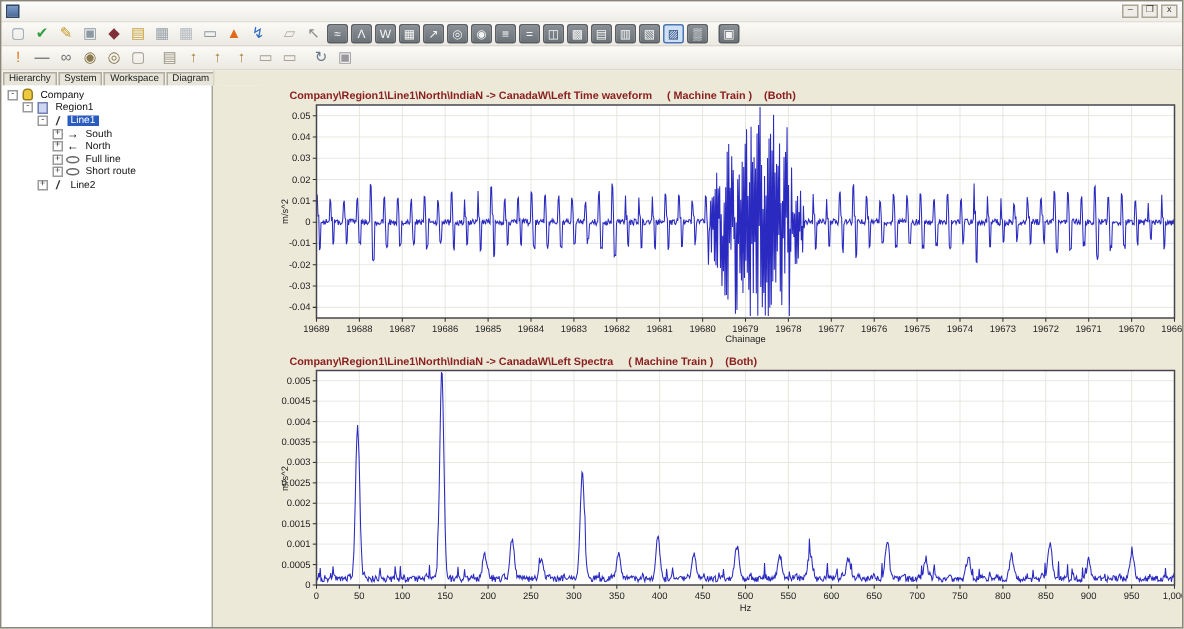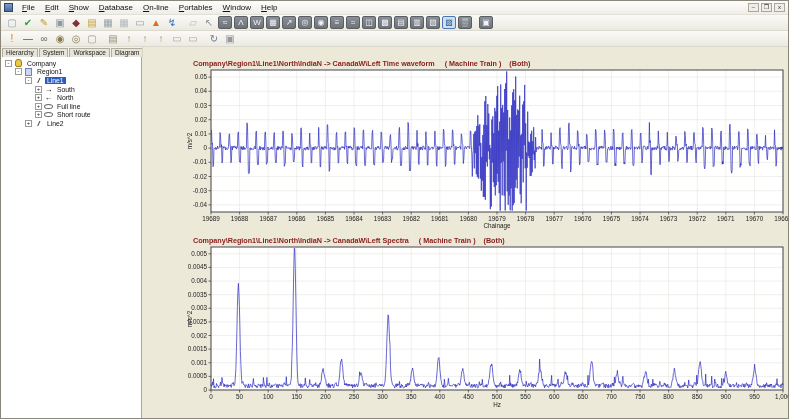--- a/index.html
+++ b/index.html
@@ -45,30 +45,20 @@
   .c-title{font-size:7.2px;font-weight:bold;fill:#8b2020}
   .c-xlabel,.c-ylabel{font-size:6.3px;fill:#222}
 </style>
 </head>
 <body>
 
 <div class="window">
 
   <div class="menubar">
     <div class="app-icon"></div>
-    <div id="menu-items" style="display:flex">
-        <div class="menu-item"><u>F</u>ile</div>
-        <div class="menu-item"><u>E</u>dit</div>
-        <div class="menu-item"><u>S</u>how</div>
-        <div class="menu-item"><u>D</u>atabase</div>
-        <div class="menu-item"><u>O</u>n-line</div>
-        <div class="menu-item"><u>P</u>ortables</div>
-        <div class="menu-item"><u>W</u>indow</div>
-        <div class="menu-item"><u>H</u>elp</div>
-      </div>
     <div class="win-controls">
         <div class="win-btn">–</div>
         <div class="win-btn">❐</div>
         <div class="win-btn">x</div>
       </div>
   </div>
 
   <div class="toolbar" id="toolbar-main">
       <div class="tb-icon" style="color: rgb(143, 160, 180);">▢</div>
       <div class="tb-icon" style="color: rgb(47, 158, 63);">✔</div>

